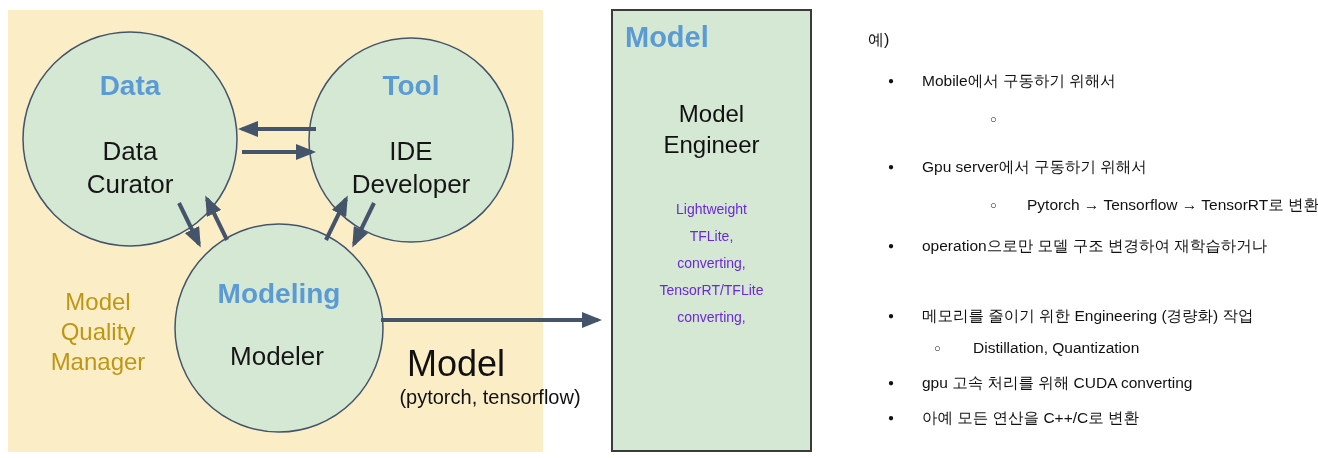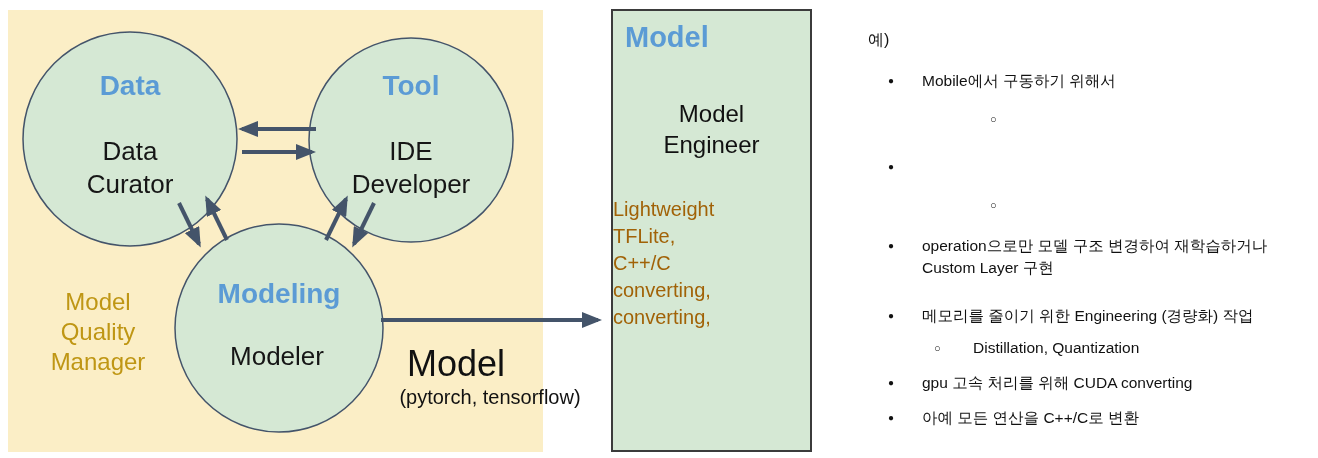--- a/index.html
+++ b/index.html
@@ -14,21 +14,21 @@
   .model-big{font-size:36px;fill:#111;text-anchor:middle;}
   .model-sub{font-size:20px;fill:#111;text-anchor:middle;}
   .arrow{stroke:#44546A;stroke-width:4;fill:none;}
   .shape-circle{fill:#D5E8D4;stroke:#44546A;stroke-width:1.5;}
 
   
   #eng-box{position:absolute;left:611px;top:9px;width:201px;height:443px;
            box-sizing:border-box;background:#D5E8D4;border:2px solid #3B3B3B;}
   #eng-title{margin:10px 0 0 12px;font-size:29px;line-height:33px;font-weight:bold;color:#5B9BD5;}
   #eng-role{margin-top:44px;text-align:center;font-size:24px;line-height:31px;color:#111;}
-  #eng-tasks{margin-top:36px;font-size:20px;line-height:27px;color:#a16207;}
+  #eng-tasks{margin-top:36px;text-align:center;font-size:14px;line-height:27px;color:#6d28d9;}
 
   
   .note-heading{position:absolute;left:868px;top:30px;font-size:16px;color:#111;}
   .note-item{position:absolute;display:flex;color:#111;font-size:15.5px;line-height:22px;}
   .note-item .bullet{flex:0 0 auto;}
   .b1{width:34px;font-size:10px;line-height:22px;}
   .b2{width:37px;font-size:11px;line-height:22px;}
   .b2t{width:39px;font-size:11px;line-height:22px;}
   .lvl1{left:888px;}
   .lvl2{left:990px;}
@@ -87,52 +87,57 @@
     <div id="eng-title">
       <div>Model</div>
     </div>
     <div id="eng-role">
       <div>Model</div>
       <div>Engineer</div>
     </div>
     <div id="eng-tasks">
       <div>Lightweight</div>
       <div>TFLite,</div>
-      <div>C++/C</div>
       <div>converting,</div>
+      <div>TensorRT/TFLite</div>
       <div>converting,</div>
     </div>
   </div>
 
   <div class="note-heading">예)</div>
 
   <div class="note-item lvl1" style="top:70px">
     <span class="bullet b1">●</span>
     <div class="note-lines">
         <div>Mobile에서 구동하기 위해서</div>
       </div>
   </div>
 
   <div class="note-item lvl2" style="top:108px">
     <span class="bullet b2">○</span>
   </div>
 
   <div class="note-item lvl1" style="top:156px">
     <span class="bullet b1">●</span>
+    <div class="note-lines">
+        <div>Gpu server에서 구동하기 위해서</div>
+      </div>
   </div>
 
   <div class="note-item lvl2" style="top:194px">
     <span class="bullet b2">○</span>
+    <div class="note-lines">
+        <div>Pytorch → Tensorflow → TensorRT로 변환</div>
+      </div>
   </div>
 
   <div class="note-item lvl1" style="top:235px">
     <span class="bullet b1">●</span>
     <div class="note-lines">
       <div>operation으로만 모델 구조 변경하여 재학습하거나</div>
-      <div>Custom Layer 구현</div>
     </div>
   </div>
 
   <div class="note-item lvl1" style="top:305px">
     <span class="bullet b1">●</span>
     <div class="note-lines">
         <div>메모리를 줄이기 위한 Engineering (경량화) 작업</div>
       </div>
   </div>
 

